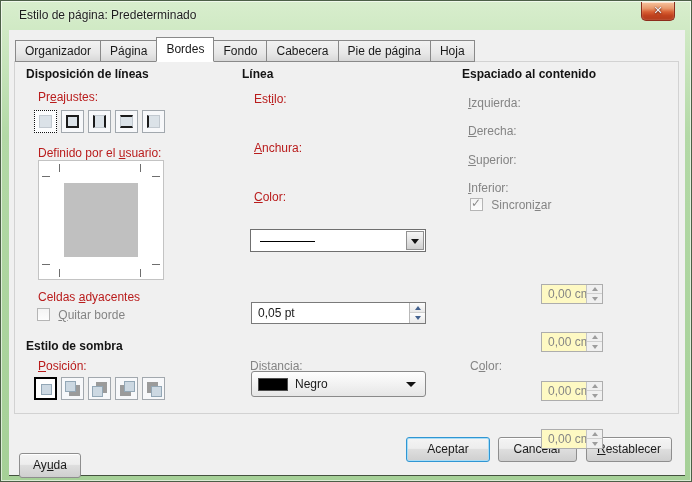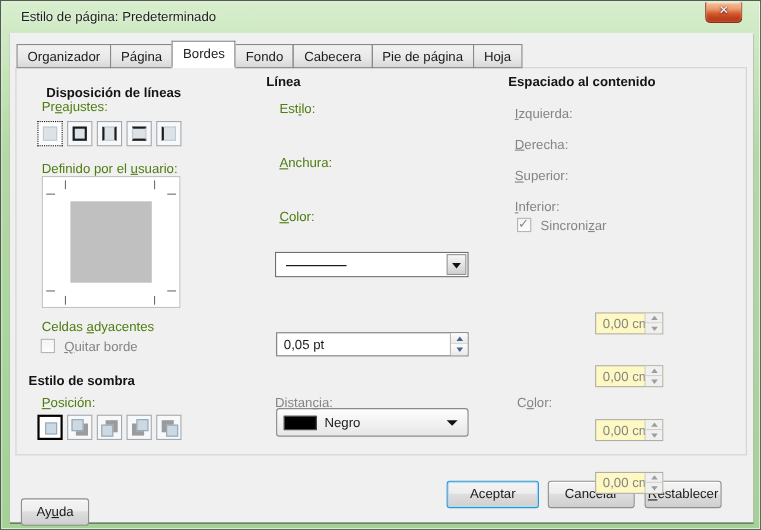--- a/index.html
+++ b/index.html
@@ -34,21 +34,21 @@
   }
   .tab.active {
     height:25px; line-height:23px; background:#ffffff; border-bottom:1px solid #ffffff;
     position:relative; z-index:4;
   }
 
   
   .tabpage { position:absolute; left:5px; top:31px; width:665px; height:353px; border:1px solid #d2d2d2; background:#f0f0f0; z-index:2; }
   .abs { position:absolute; }
   .h { font-weight:bold; color:#141414; }
-  .lbl { color:#4d7c0f; }
+  .lbl { color:#b91c1c; }
   .dis { color:#848484; }
   u { text-decoration:underline; }
 
   
   .presetrow { display:flex; gap:4px; }
   .picon { width:23px; height:23px; border:1px solid #a2a8ae; background:#f7f8fa; position:relative; cursor:default; }
   .picon.sel { border:1px dotted #111; background:#fbfcfd; }
   .psq { position:absolute; left:4px; top:4px; width:13px; height:13px; background:#dbe2e8; border:1px solid #c2c9d0; }
   .picon.p2 .psq { border:2px solid #1c1c1c; background:#dbe2e8; }
   .picon.p3 .psq { border:1px solid #c2c9d0; border-left:2px solid #1c1c1c; border-right:2px solid #1c1c1c; }
@@ -132,21 +132,21 @@
       <div class="tab">Página</div>
       <div class="tab active">Bordes</div>
       <div class="tab">Fondo</div>
       <div class="tab">Cabecera</div>
       <div class="tab">Pie de página</div>
       <div class="tab">Hoja</div>
     </div>
 
     <div class="tabpage">
 
-      <div class="abs h" style="left:11px; top:15px;margin-left:16px;">Disposición de líneas</div>
+      <div class="abs h" style="left:11px; top:5px;">Disposición de líneas</div>
       <div class="abs lbl" style="left:23px; top:28px;">Pr<u>e</u>ajustes:</div>
 
       <div class="abs presetrow" style="left:19px; top:48px;">
         <div class="picon sel p1">
             <div class="psq"></div>
           </div>
         <div class="picon p2">
             <div class="psq"></div>
           </div>
         <div class="picon p3">
@@ -275,16 +275,16 @@
 
       <div class="abs dis" style="left:235px; top:297px;">Distan<u>c</u>ia:</div>
 
       <div class="abs dis" style="left:455px; top:297px;">C<u>o</u>lor:</div>
 
     </div>
 
     <div class="btn" style="left:10px; top:407px; width:62px;margin-top:16px;">Ay<u>u</u>da</div>
     <div class="btn default" style="left:397px; top:407px; width:84px;">Aceptar</div>
     <div class="btn" style="left:489px; top:407px; width:79px;">Cancelar</div>
-    <div class="btn" style="left:577px; top:407px; width:70px;"><u>R</u>establecer</div>
+    <div class="btn" style="left:577px; top:407px; width:86px;"><u>R</u>establecer</div>
 
   </div>
 </div>
 
 </body></html>

